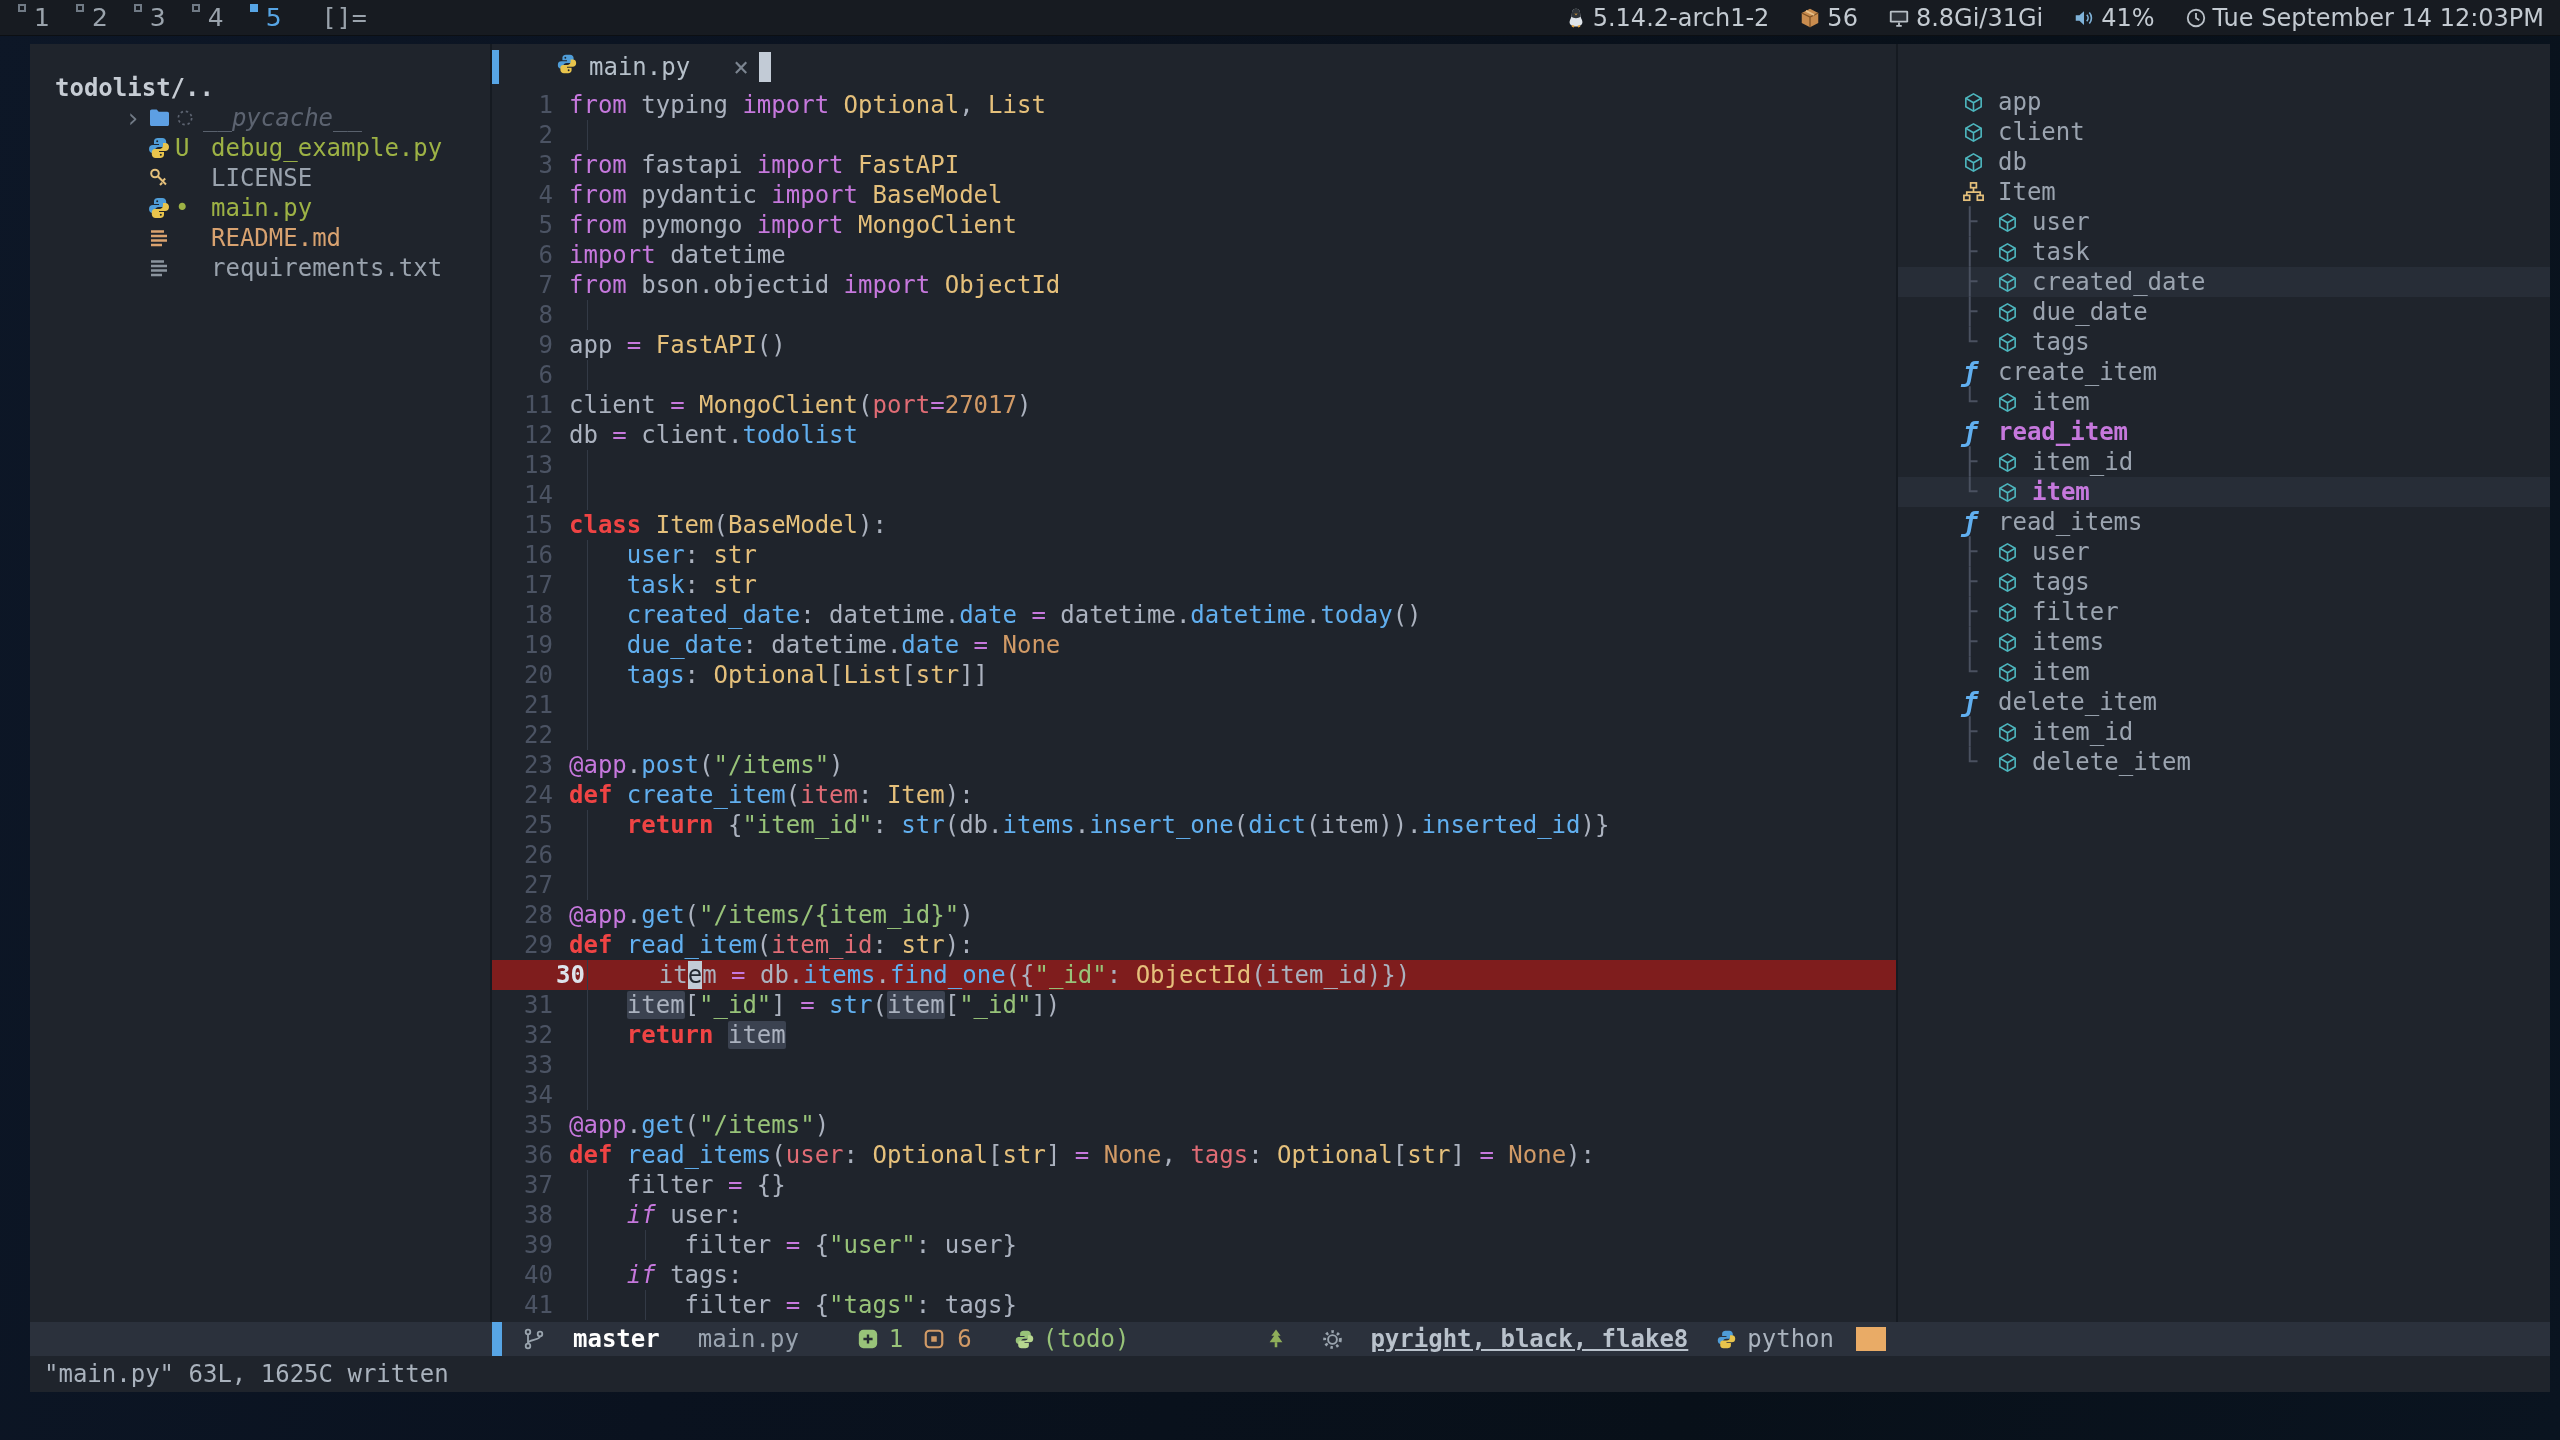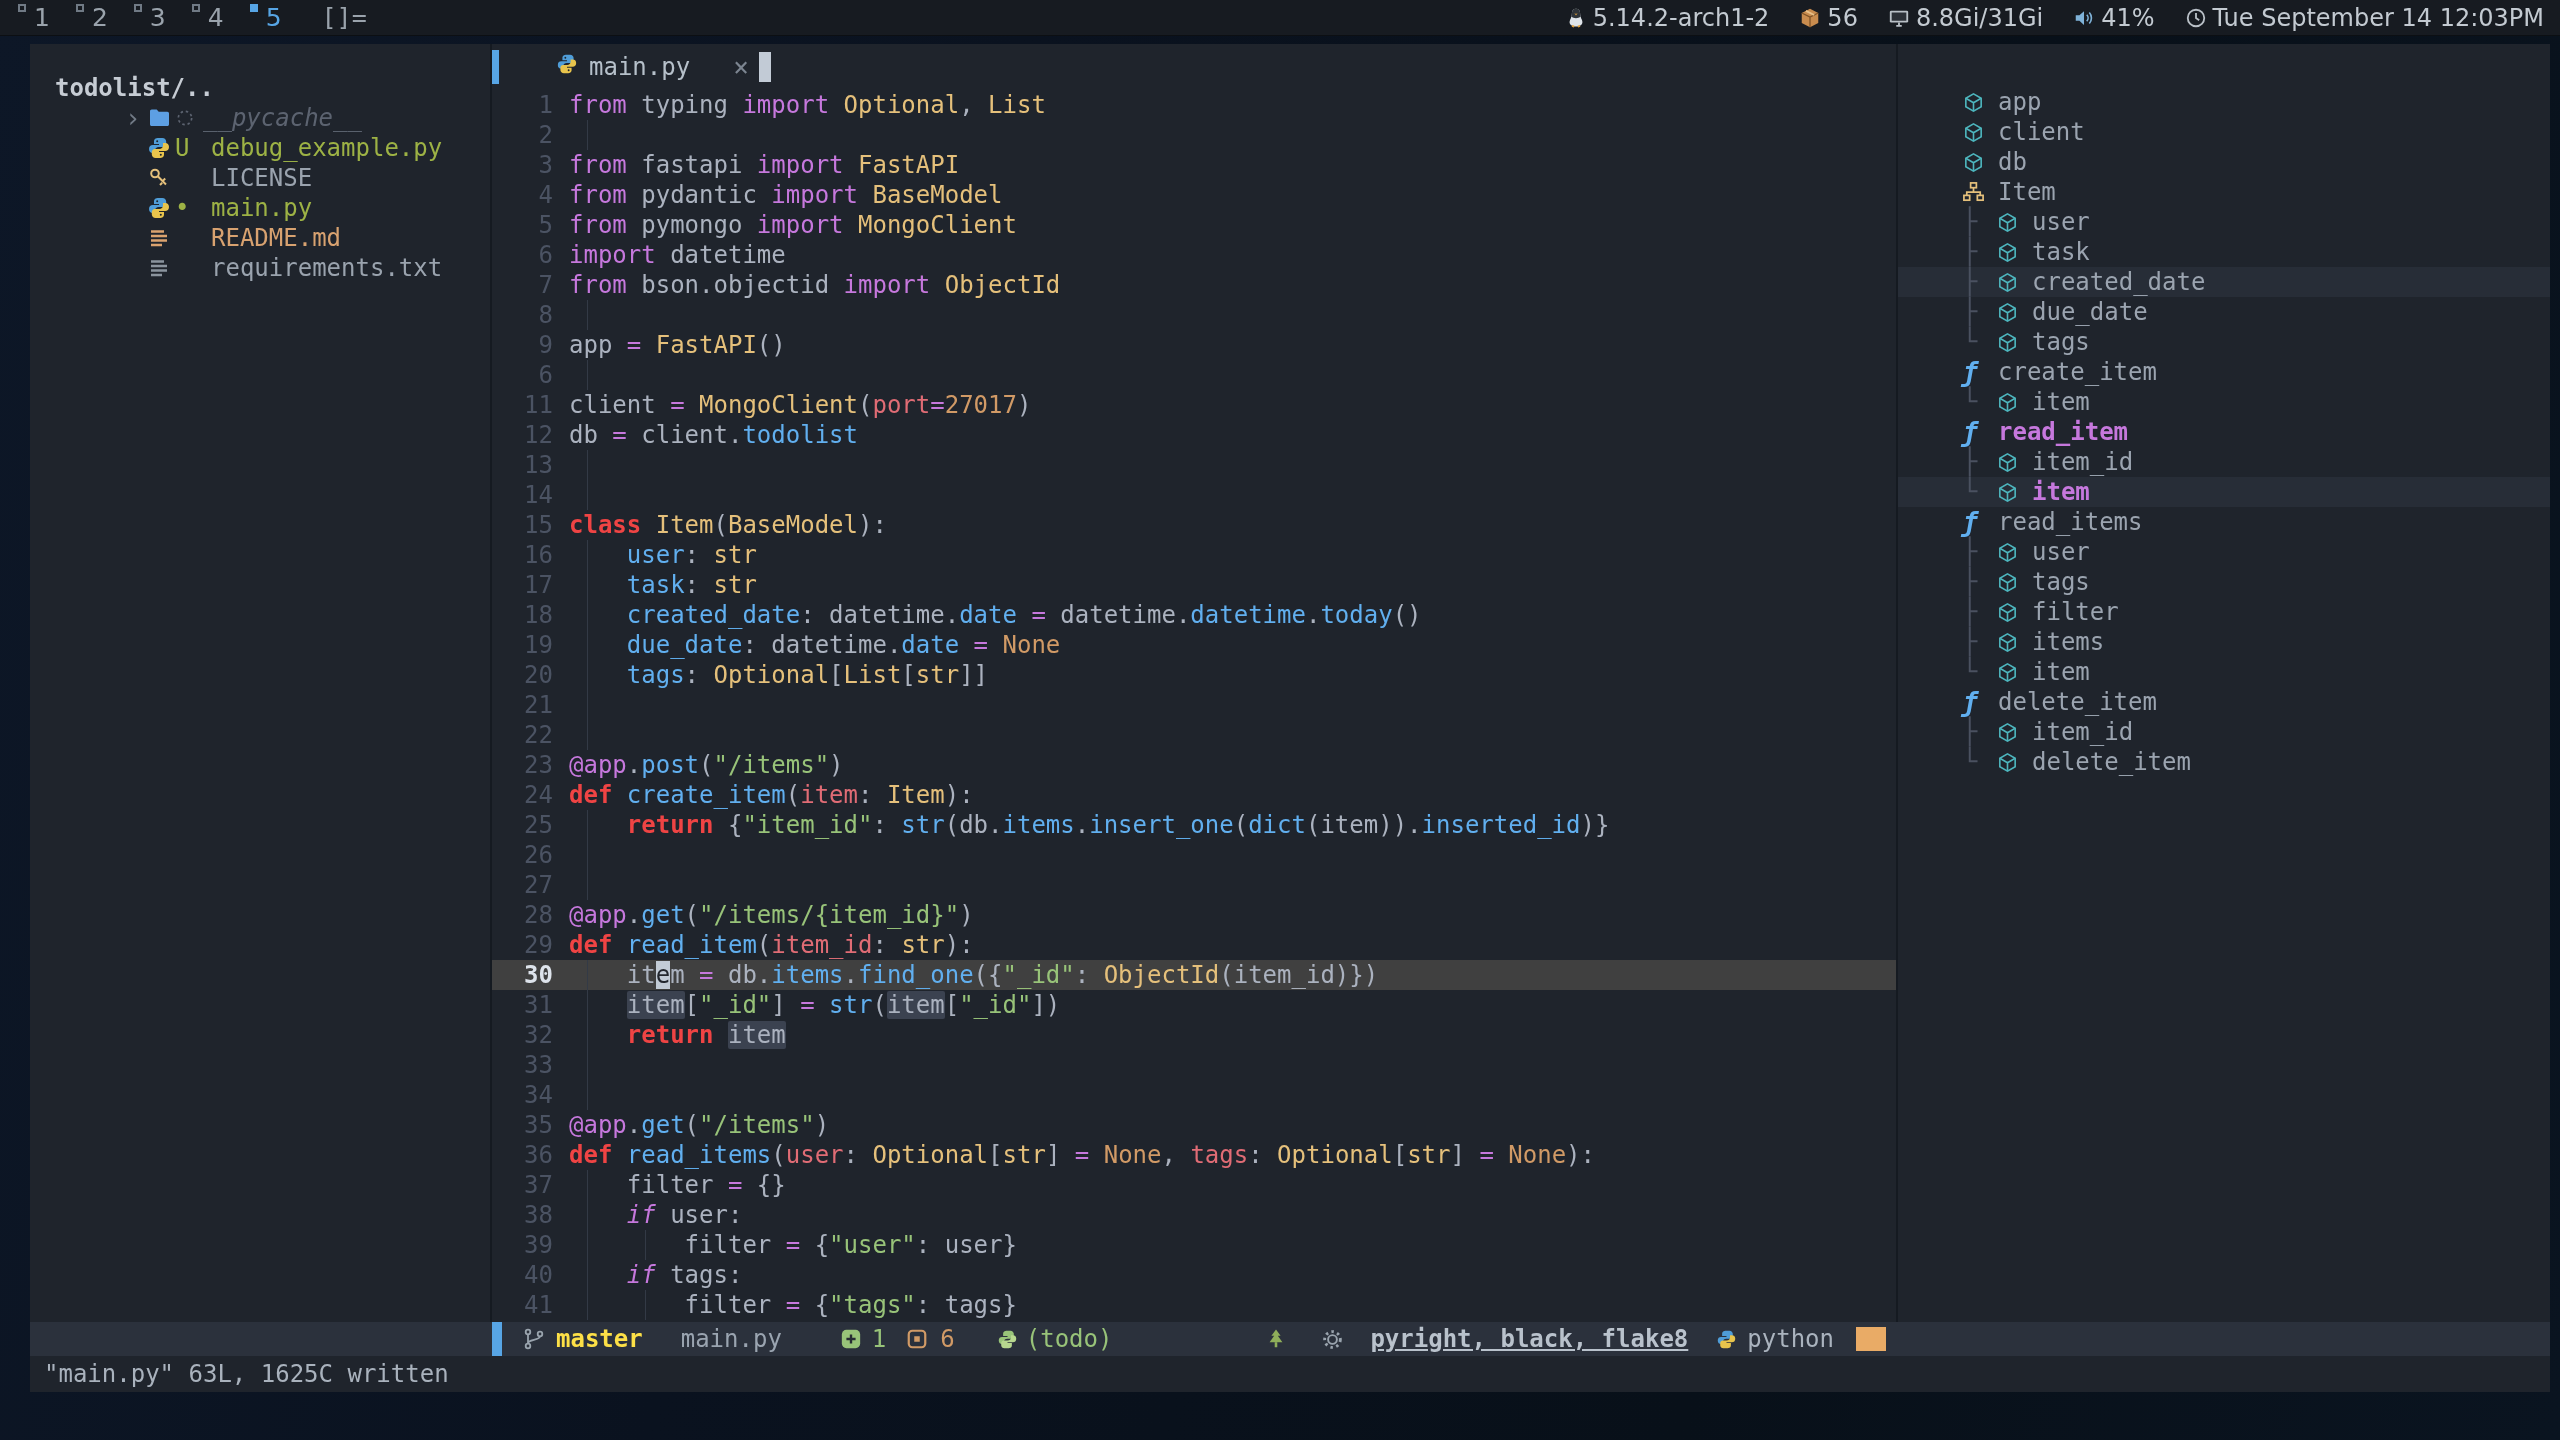--- a/index.html
+++ b/index.html
@@ -42,21 +42,21 @@
   .ico-ignored{margin-right:8px;display:flex;align-items:center;}
   
   .code-col{display:flex;flex-direction:column;overflow:hidden;position:relative;}
   .tabbar{height:46px;position:relative;display:flex;align-items:center;padding-left:64px;}
   .tab-accent{position:absolute;left:0;top:6px;bottom:6px;width:7px;background:#57a5e5;}
   .tab{display:flex;align-items:center;gap:11px;color:#b6c0ca;cursor:default;}
   .tab-close{color:#7c8591;margin-left:32px;font-size:26px;cursor:default;}
   .tab-cursor{position:absolute;left:267px;top:8px;width:12px;height:30px;background:#c2cbd6;}
   .code-area{position:relative;flex:1;}
   .line{position:relative;height:30px;line-height:30px;white-space:pre;display:flex;}
-  .line.cur{background:#404040;}
+  .line.cur{background:#7f1d1d;padding-left:32px;}
   .ln{width:77px;padding-right:16px;text-align:right;color:#4b5363;flex:0 0 auto;}
   .line.cur .ln{color:#dde3eb;font-weight:bold;}
   .code{flex:0 0 auto;}
   .guide{position:absolute;top:0;width:1px;height:30px;background:#333a46;}
   .td{color:#abb2bf;} .tk{color:#c678dd;} .tK{color:#ef4444;font-weight:bold;}
   .ti{color:#c678dd;font-style:italic;} .tt{color:#e5c07b;} .tf{color:#61afef;}
   .tr{color:#e06c75;} .ts{color:#98c379;} .tn{color:#d19a66;}
   .th{color:#abb2bf;background:#3b4250;border-radius:2px;}
   .tcur{color:#23272e;background:#c2cbd6;}
   
@@ -66,21 +66,21 @@
   .tg-conn{width:34px;color:#4a5160;font-size:25px;flex:0 0 auto;}
   .tg-ico{width:36px;display:flex;align-items:center;flex:0 0 auto;}
   .fico{color:#61afef;font-style:italic;font-weight:bold;font-size:26px;}
   .tg-label{color:#9ba4b0;}
   .tg-label.accent{color:#c678dd;font-weight:bold;}
   
   .statusline{height:34px;background:#2b313c;display:flex;align-items:center;line-height:34px;
     padding-right:664px;white-space:nowrap;}
   .sl-accent{width:10px;height:34px;background:#57a5e5;margin-left:462px;flex:0 0 auto;}
   .sl-branch-ico{margin-left:20px;color:#9aa4ae;display:flex;align-items:center;}
-  .sl-branch{margin-left:10px;font-weight:bold;color:#fde047;}
+  .sl-branch{margin-left:27px;font-weight:bold;color:#ffffff;}
   .sl-file{margin-left:38px;color:#9aa4b0;}
   .sl-add-ico{margin-left:58px;display:flex;align-items:center;}
   .sl-add{margin-left:10px;color:#98c379;}
   .sl-mod-ico{margin-left:20px;display:flex;align-items:center;}
   .sl-mod{margin-left:12px;color:#d19a66;}
   .sl-py{margin-left:42px;display:flex;align-items:center;}
   .sl-venv{margin-left:8px;color:#98c379;}
   .sl-right{margin-left:auto;display:flex;align-items:center;}
   .sl-tree{display:flex;align-items:center;}
   .sl-gear{margin-left:34px;display:flex;align-items:center;}

